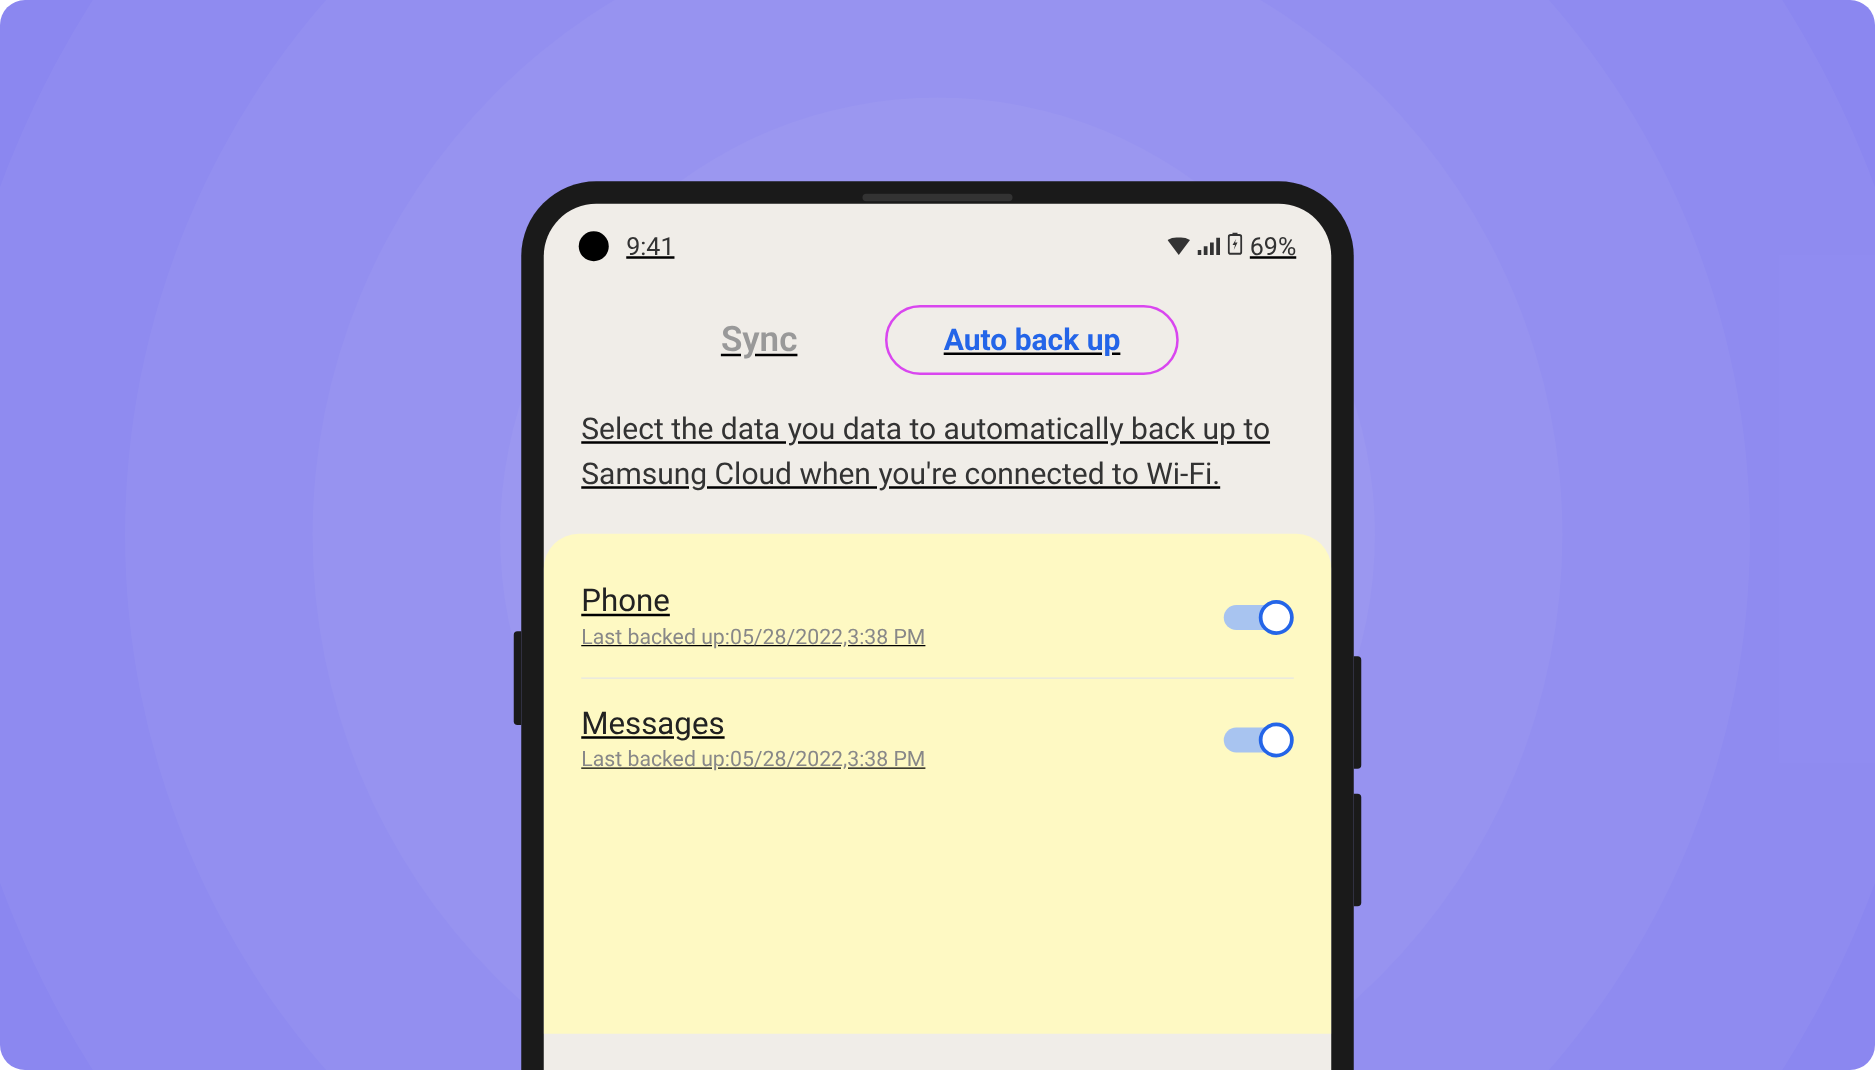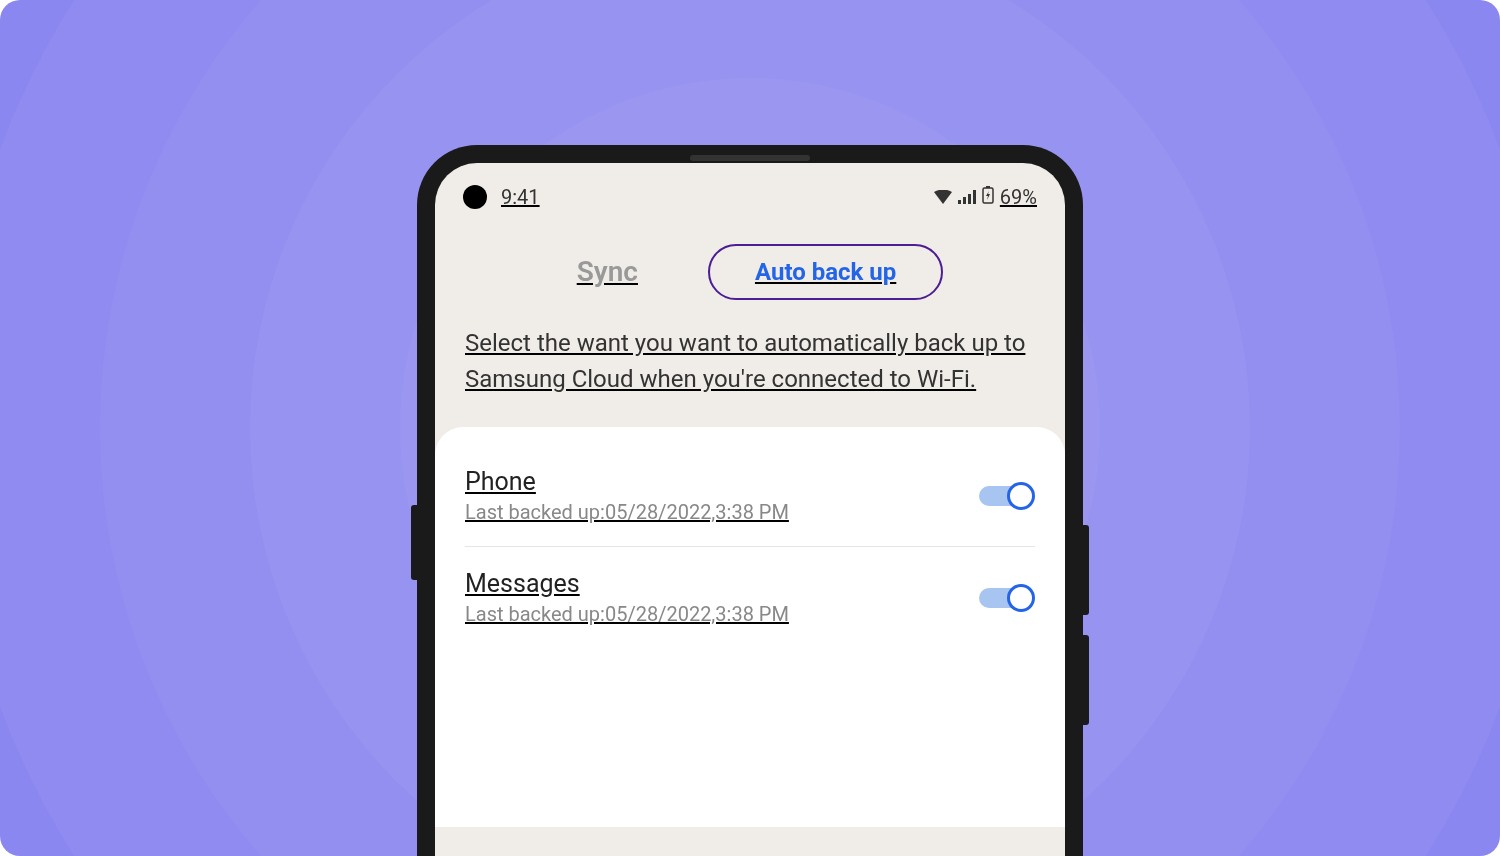--- a/index.html
+++ b/index.html
@@ -137,54 +137,54 @@
       font-size: 28px;
       font-weight: 600;
       padding: 12px 20px;
       cursor: pointer;
     }
     .tab-auto-backup {
       color: #2465e8;
       font-size: 24px;
       font-weight: 700;
       padding: 12px 45px;
-      border: 2px solid #4c1d95;
+      border: 2px solid #d946ef;
       border-radius: 30px;
       cursor: pointer;
       background: transparent;
     }
     .description {
       padding: 0 30px 30px 30px;
       font-size: 24px;
       color: #333;
       line-height: 1.5;
     }
     .list-container {
-      background: #ffffff;
+      background: #fef9c3;
       border-radius: 28px 28px 0 0;
       padding: 26px 30px 0 30px;
       height: 400px;
     }
     .list-item {
       display: flex;
       justify-content: space-between;
       align-items: center;
       padding: 14px 0;
     }
     .list-item-content {
       flex: 1;
     }
     .list-item-title {
       font-size: 25px;
       color: #222;
       font-weight: 400;
       margin-bottom: 4px;
     }
     .list-item-subtitle {
-      font-size: 20px;
+      font-size: 17px;
       color: #888;
     }
     .toggle {
       position: relative;
       width: 56px;
       height: 28px;
       cursor: pointer;
     }
     .toggle-track {
       position: absolute;
@@ -255,21 +255,21 @@
           </span>
           <span class="battery-text">69%</span>
         </div>
       </div>
 
       <div class="tabs-container">
         <div class="tab-sync">Sync</div>
         <div class="tab-auto-backup">Auto back up</div>
       </div>
 
-      <div class="description">Select the want you want to automatically back up to Samsung Cloud when you're connected to Wi-Fi.</div>
+      <div class="description">Select the data you data to automatically back up to Samsung Cloud when you're connected to Wi-Fi.</div>
 
       <div class="list-container">
         <div class="list-item">
           <div class="list-item-content">
             <div class="list-item-title">Phone</div>
             <div class="list-item-subtitle">Last backed up:05/28/2022,3:38 PM</div>
           </div>
           <div class="toggle">
             <div class="toggle-track"></div>
             <div class="toggle-thumb"></div>

